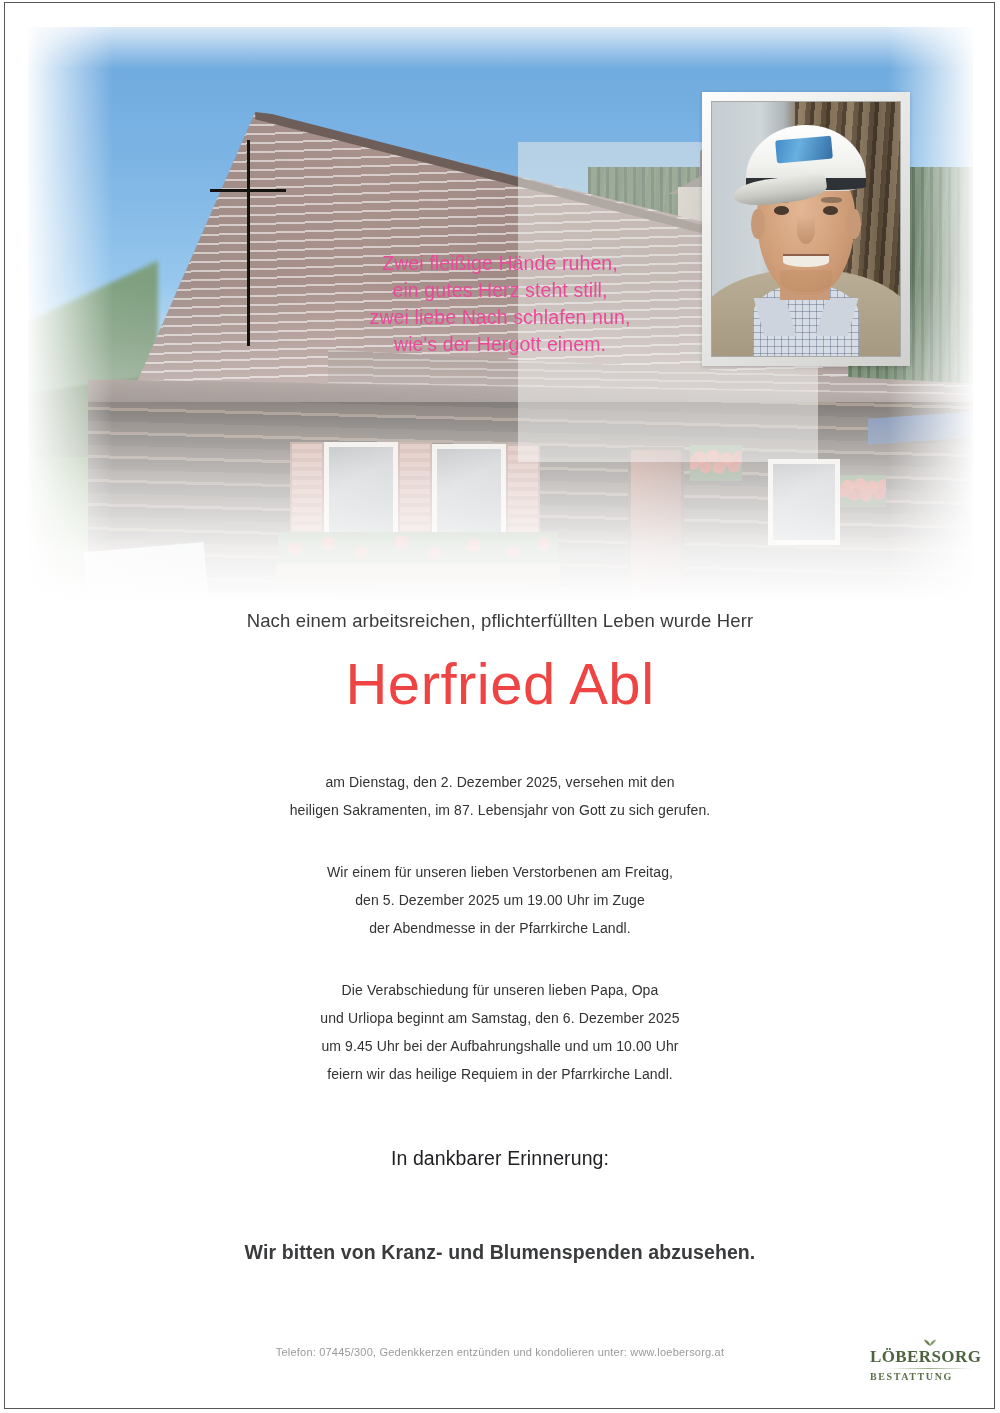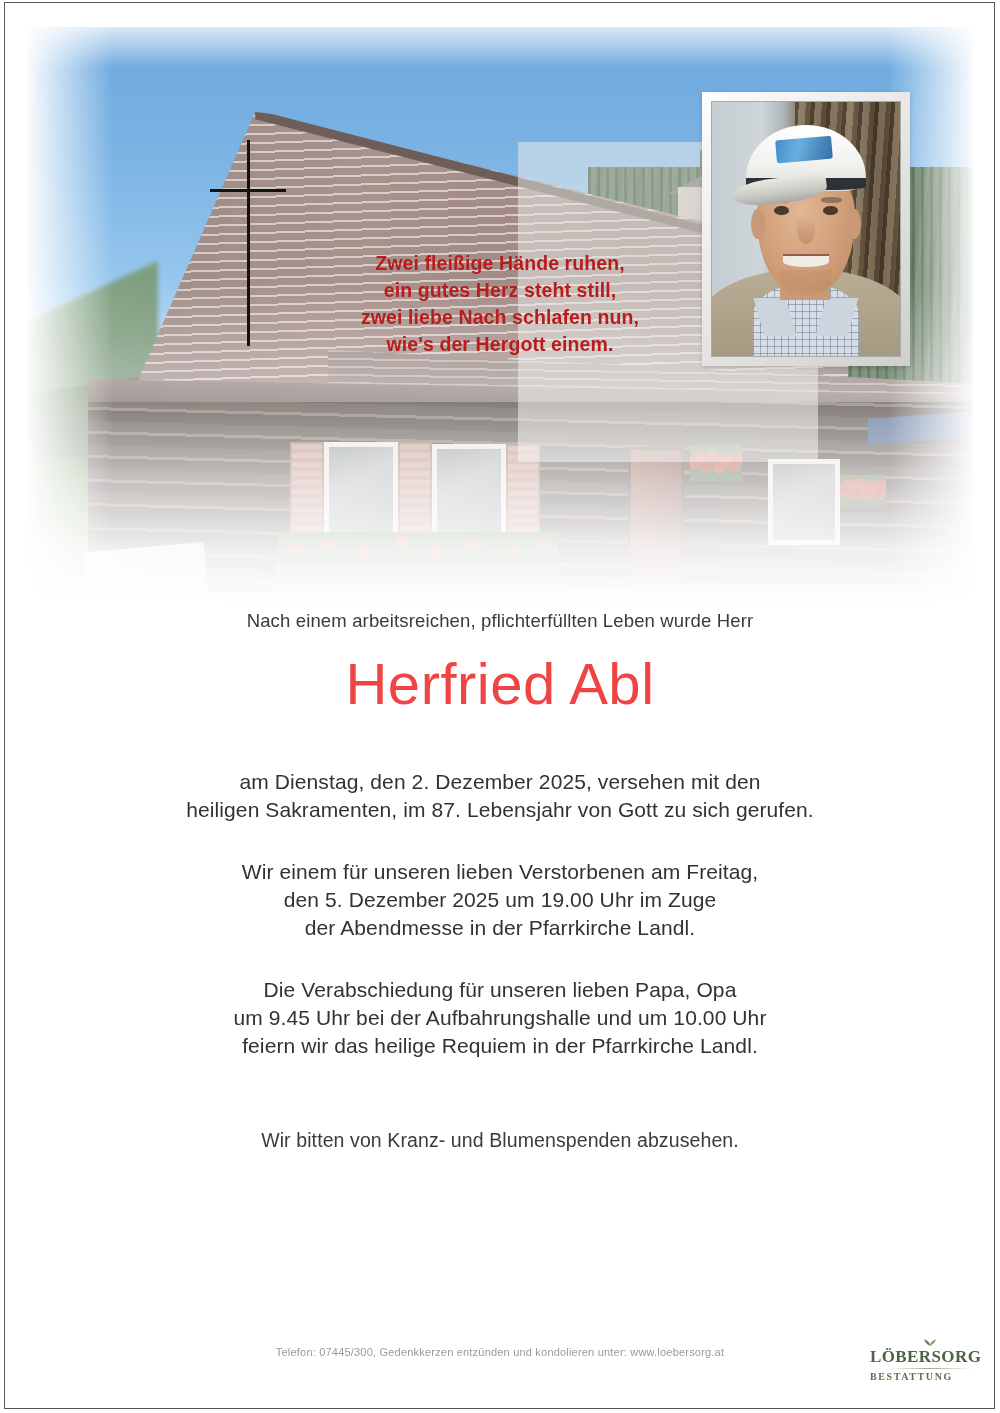--- a/index.html
+++ b/index.html
@@ -322,25 +322,24 @@
   }
 
   
   .verse {
     position: absolute;
     left: 300px;
     top: 250px;
     width: 400px;
     z-index: 14;
     text-align: center;
-    color: #b91c1c;
+    color: #ec4899;
     font-size: 19.5px;
     line-height: 27px;
     letter-spacing: .1px;
-    font-weight: bold;
   }
 
   
   .portrait-frame {
     position: absolute;
     left: 702px;
     top: 92px;
     width: 208px;
     height: 274px;
     z-index: 20;
@@ -546,21 +545,21 @@
   }
   .name {
     font-size: 58px;
     font-weight: 300;
     color: #ef4444;
     letter-spacing: .5px;
     margin-top: 20px;
     line-height: 1.1;
   }
   .para {
-    font-size: 21px;
+    font-size: 14px;
     line-height: 28px;
     color: #313234;
     letter-spacing: .1px;
   }
   .p1 { margin-top: 52px; }
   .p2 { margin-top: 34px; }
   .p3 { margin-top: 34px; }
   .mem-title {
     font-size: 19.5px;
     line-height: 28px;
@@ -574,20 +573,21 @@
     color: #202124;
     margin-top: 34px;
     letter-spacing: .1px;
   }
   .no-flowers {
     font-size: 19.5px;
     line-height: 28px;
     color: #3a3b3d;
     margin-top: 66px;
     letter-spacing: .1px;
+    font-weight: bold;
   }
 
   
   .footer-note {
     position: absolute;
     left: 0;
     top: 1346px;
     width: 1000px;
     text-align: center;
     font-size: 11px;
@@ -732,24 +732,26 @@
     </div>
 
     <div class="para p2">
       <div>Wir einem für unseren lieben Verstorbenen am Freitag,</div>
       <div>den 5. Dezember 2025 um 19.00 Uhr im Zuge</div>
       <div>der Abendmesse in der Pfarrkirche Landl.</div>
     </div>
 
     <div class="para p3">
       <div>Die Verabschiedung für unseren lieben Papa, Opa</div>
+      <div>und Urliopa beginnt am Samstag, den 6. Dezember 2025</div>
       <div>um 9.45 Uhr bei der Aufbahrungshalle und um 10.00 Uhr</div>
       <div>feiern wir das heilige Requiem in der Pfarrkirche Landl.</div>
     </div>
 
+    <div class="mem-title">In dankbarer Erinnerung:</div>
 
 
     <div class="no-flowers">Wir bitten von Kranz- und Blumenspenden abzusehen.</div>
 
   </div>
 
   <div class="footer-note">Telefon: 07445/300, Gedenkkerzen entzünden und kondolieren unter: www.loebersorg.at</div>
 
   <div class="logo">
     <svg class="logo-sprig" viewBox="0 0 18 9">

